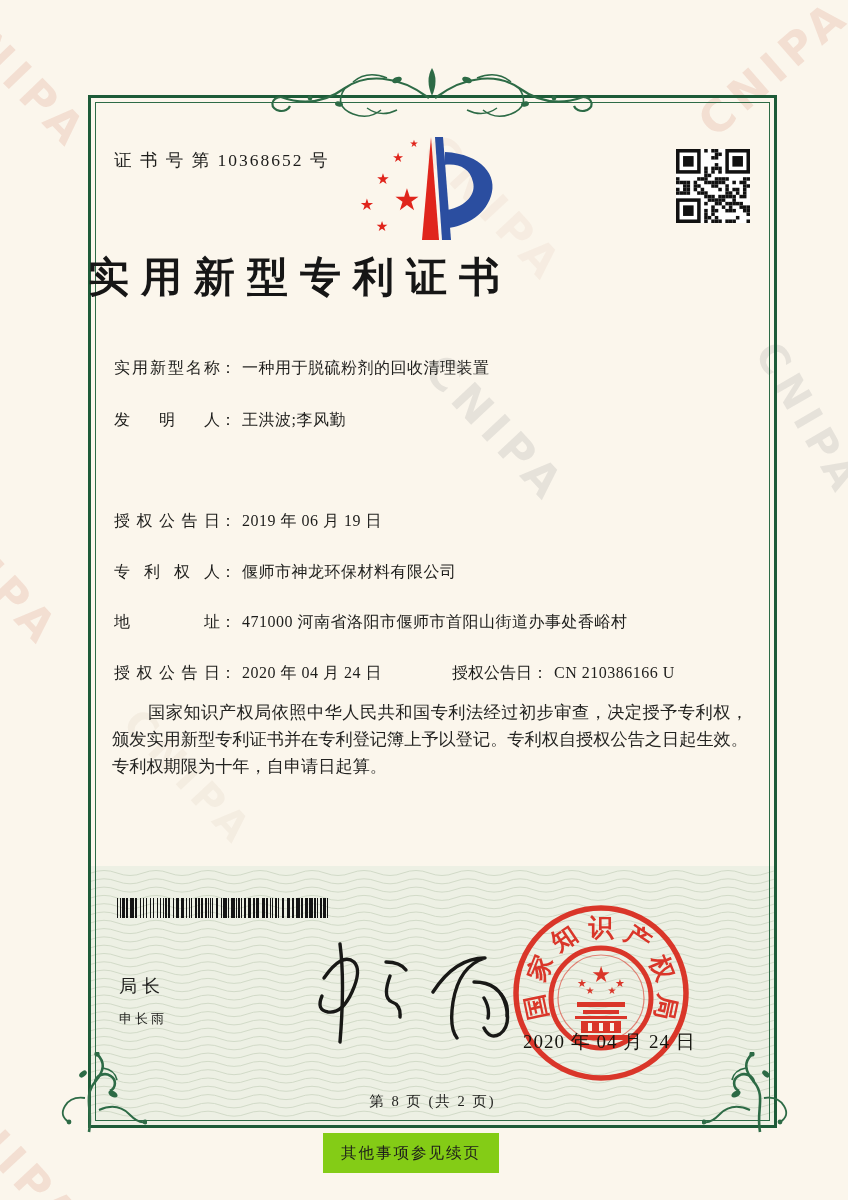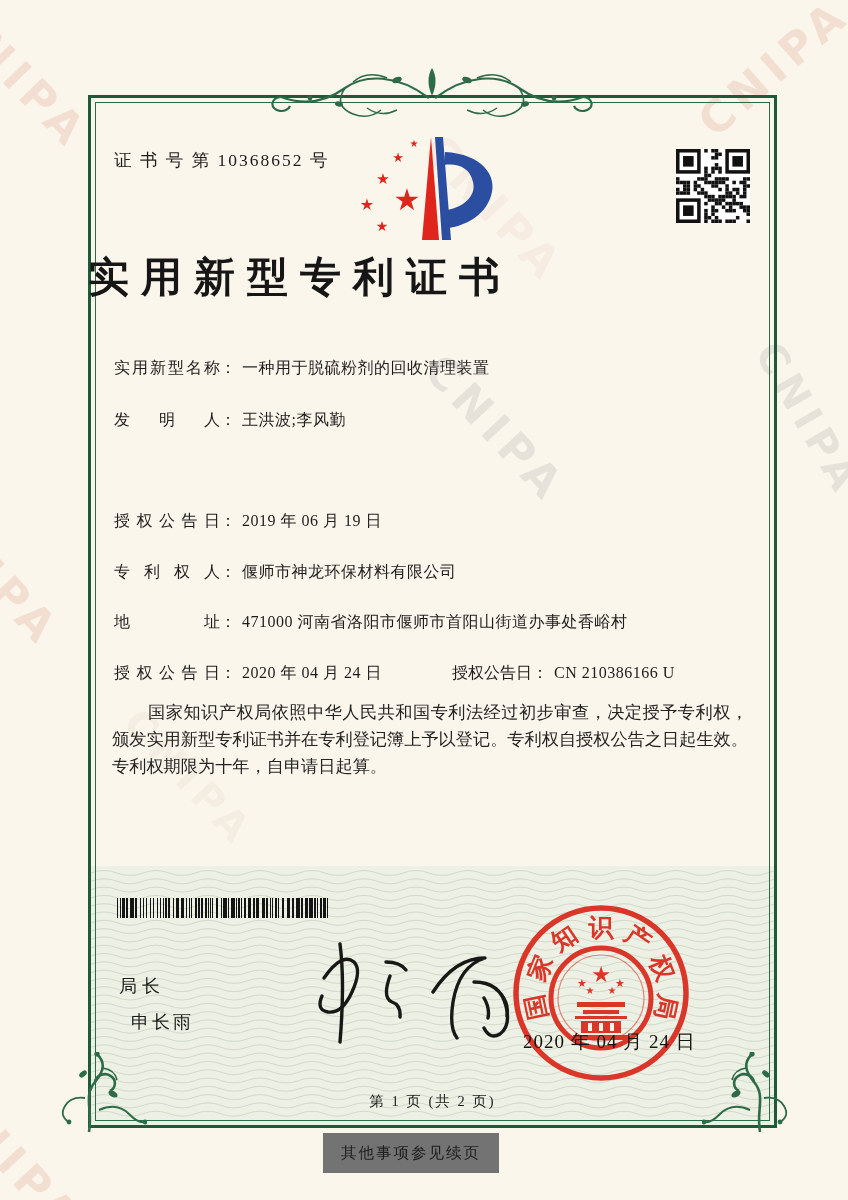--- a/index.html
+++ b/index.html
@@ -45,29 +45,29 @@
   .frow { left:114px; font-size:16px; white-space:nowrap; }
   .flabel { display:inline-block; width:106px; text-align:justify; text-align-last:justify; }
   .fcolon { display:inline-block; margin-right:6px; }
   .fval   { letter-spacing:.5px; }
   .grant2 { position:absolute; left:338px; top:0; white-space:nowrap; }
   .paras { left:112px; top:699px; width:636px; font-size:17.2px; line-height:27px;
            text-align:justify; color:#232321; }
   .paras p { text-indent:2.1em; }
   .barcode { left:117px; top:898px; }
   .sig-title { left:119px; top:974px;  font-size:18px; letter-spacing:5px; }
-  .sig-name  { left:131px; top:1010px; font-size:18px; letter-spacing:3px; }
+  .sig-name  { left:119px; top:1010px; font-size:13px; letter-spacing:3px; }
   .sig-script{ left:258px; top:934px; z-index:6; }
   .seal { left:506px; top:898px; width:190px; height:190px; z-index:6; opacity:.93; }
   .seal-ring-char { position:absolute; font-size:25px; font-weight:bold; color:#d9291c;
                     font-family:"Liberation Serif","DejaVu Serif",serif; }
   .seal-date { left:523px; top:1029px; font-size:19px; letter-spacing:1px; color:#15150f; z-index:7; }
   .page-info { left:88px; top:1092px; width:689px; text-align:center;
                font-size:14.5px; letter-spacing:2px; z-index:5; }
-  .cont-note { left:323px; top:1133px; width:176px; height:40px; background:#737373;
+  .cont-note { left:323px; top:1133px; width:176px; height:40px; background:#84cc16;
                text-align:center; line-height:40px; font-size:15.5px; letter-spacing:2px; z-index:5; }
 </style>
 </head>
 <body>
 
 <div class="page">
 
   <div class="wm pink wm1">CNIPA</div>
   <div class="wm pink wm2">CNIPA</div>
   <div class="wm gray wm3">CNIPA</div>
@@ -460,16 +460,16 @@
     <span class="seal-ring-char" style="left:30px;top:109px;transform:translate(-50%,-50%) rotate(-102deg)">国</span>
     <span class="seal-ring-char" style="left:34px;top:70px;transform:translate(-50%,-50%) rotate(-68deg)">家</span>
     <span class="seal-ring-char" style="left:58px;top:40px;transform:translate(-50%,-50%) rotate(-34deg)">知</span>
     <span class="seal-ring-char" style="left:95px;top:29px;transform:translate(-50%,-50%)">识</span>
     <span class="seal-ring-char" style="left:132px;top:40px;transform:translate(-50%,-50%) rotate(34deg)">产</span>
     <span class="seal-ring-char" style="left:156px;top:70px;transform:translate(-50%,-50%) rotate(68deg)">权</span>
     <span class="seal-ring-char" style="left:160px;top:109px;transform:translate(-50%,-50%) rotate(102deg)">局</span>
   </div>
   <div class="abs seal-date">2020 年 04 月 24 日</div>
 
-  <div class="abs page-info">第 1 页 (共 2 页)</div>
+  <div class="abs page-info">第 8 页 (共 2 页)</div>
   <div class="abs cont-note">其他事项参见续页</div>
 
 </div>
 
 </body></html>

